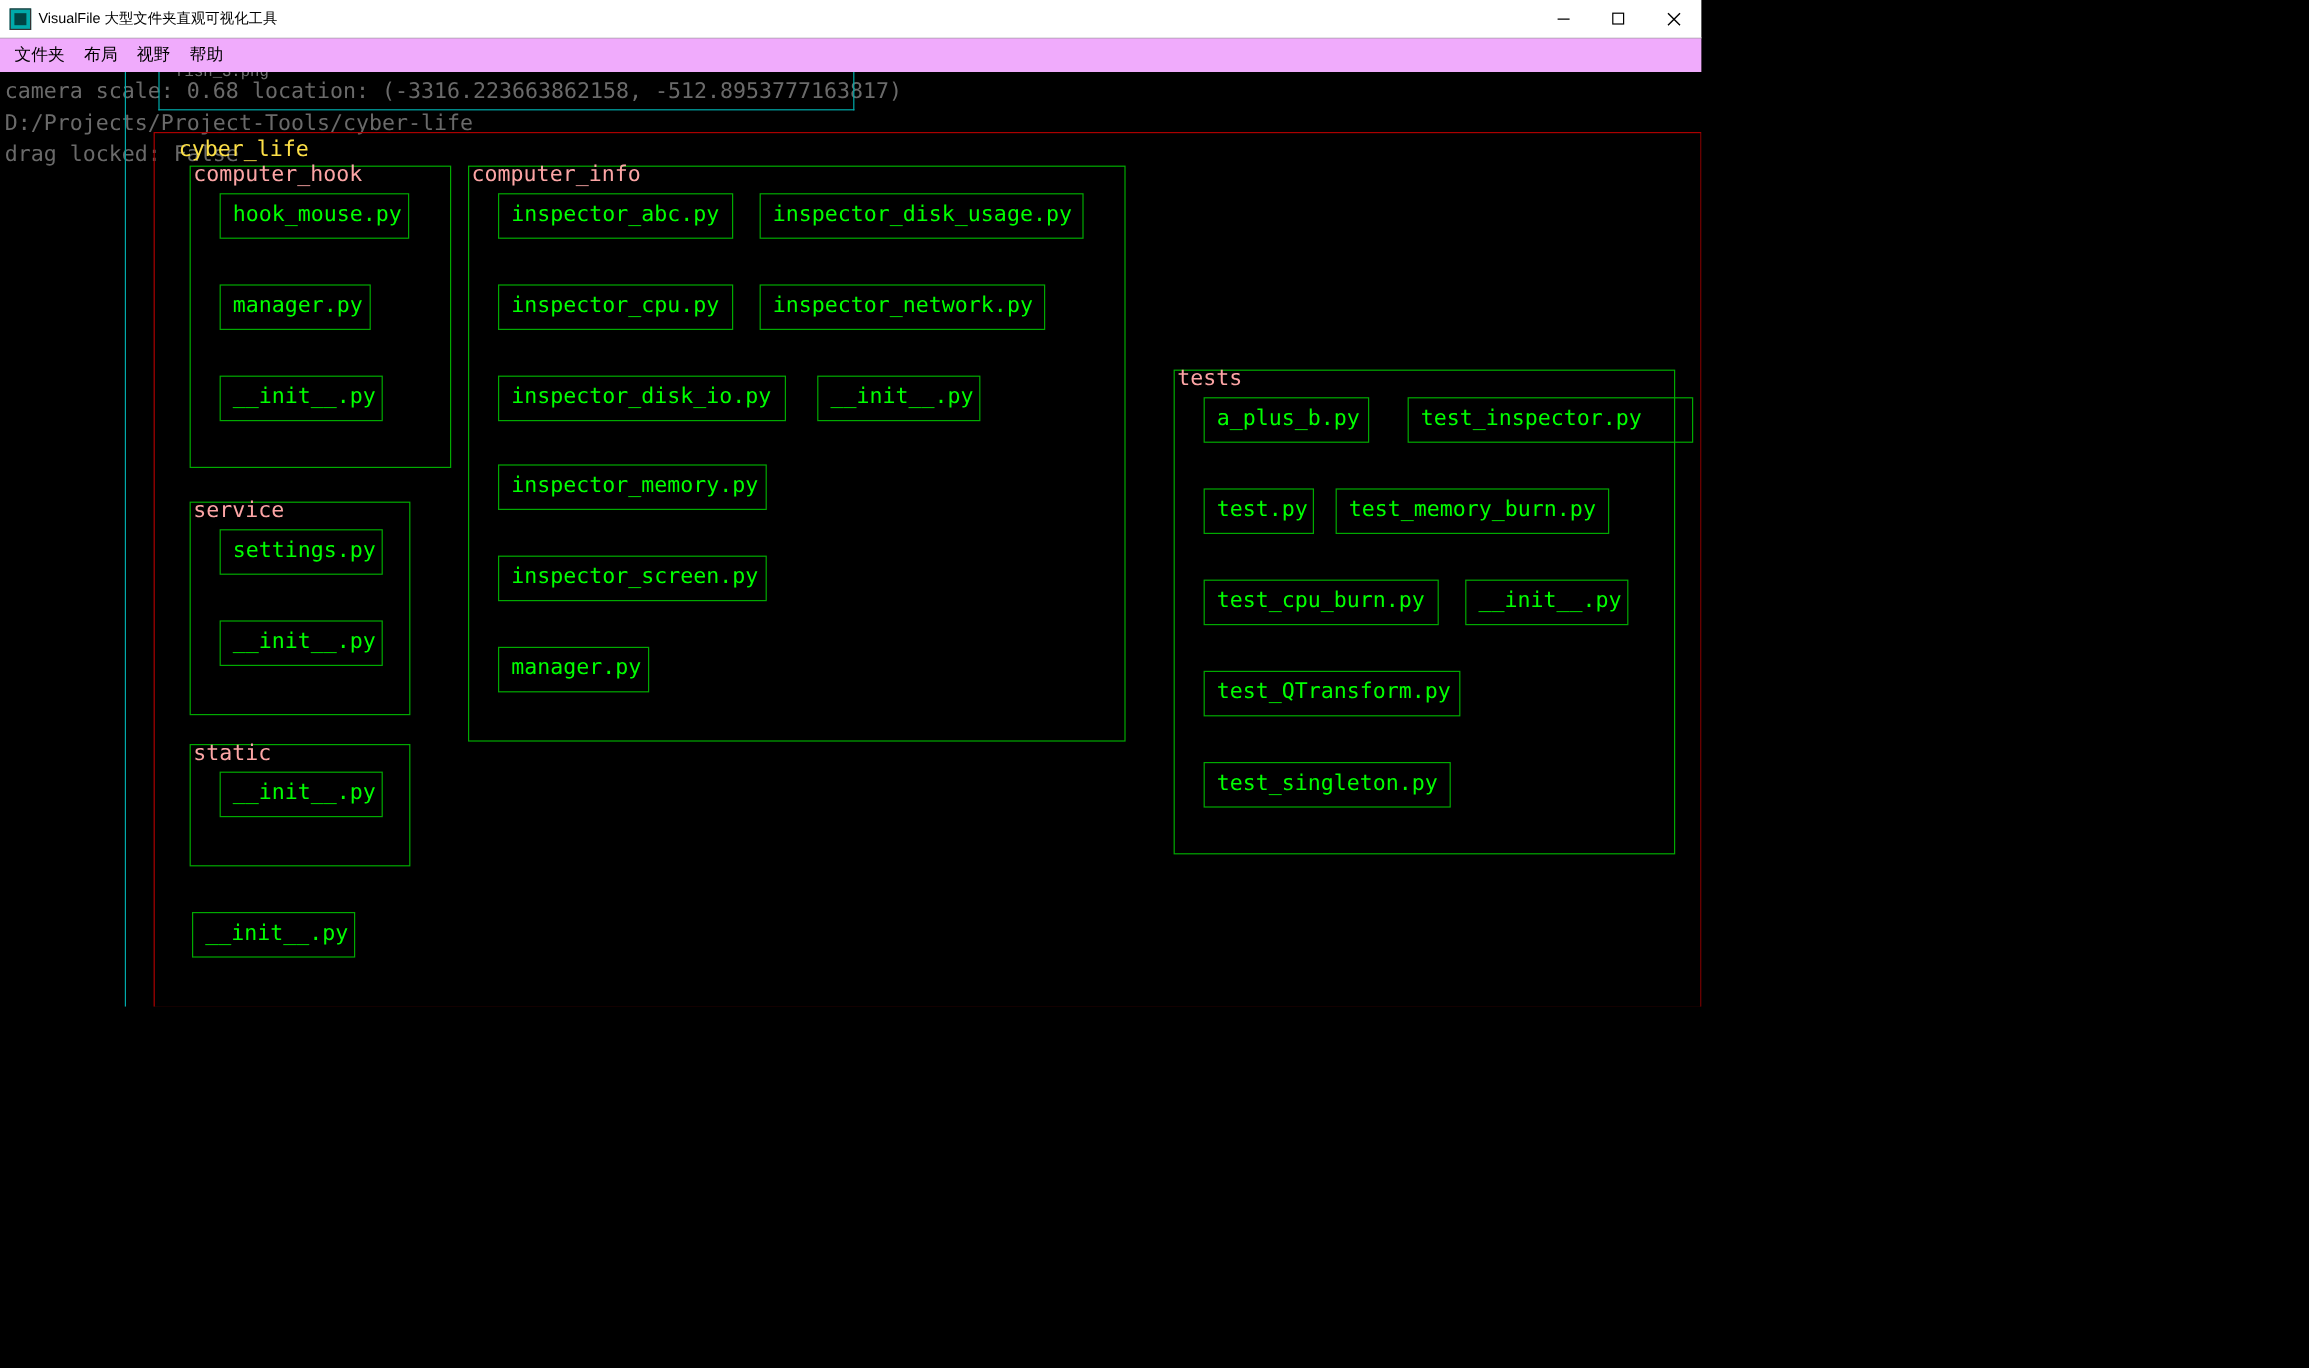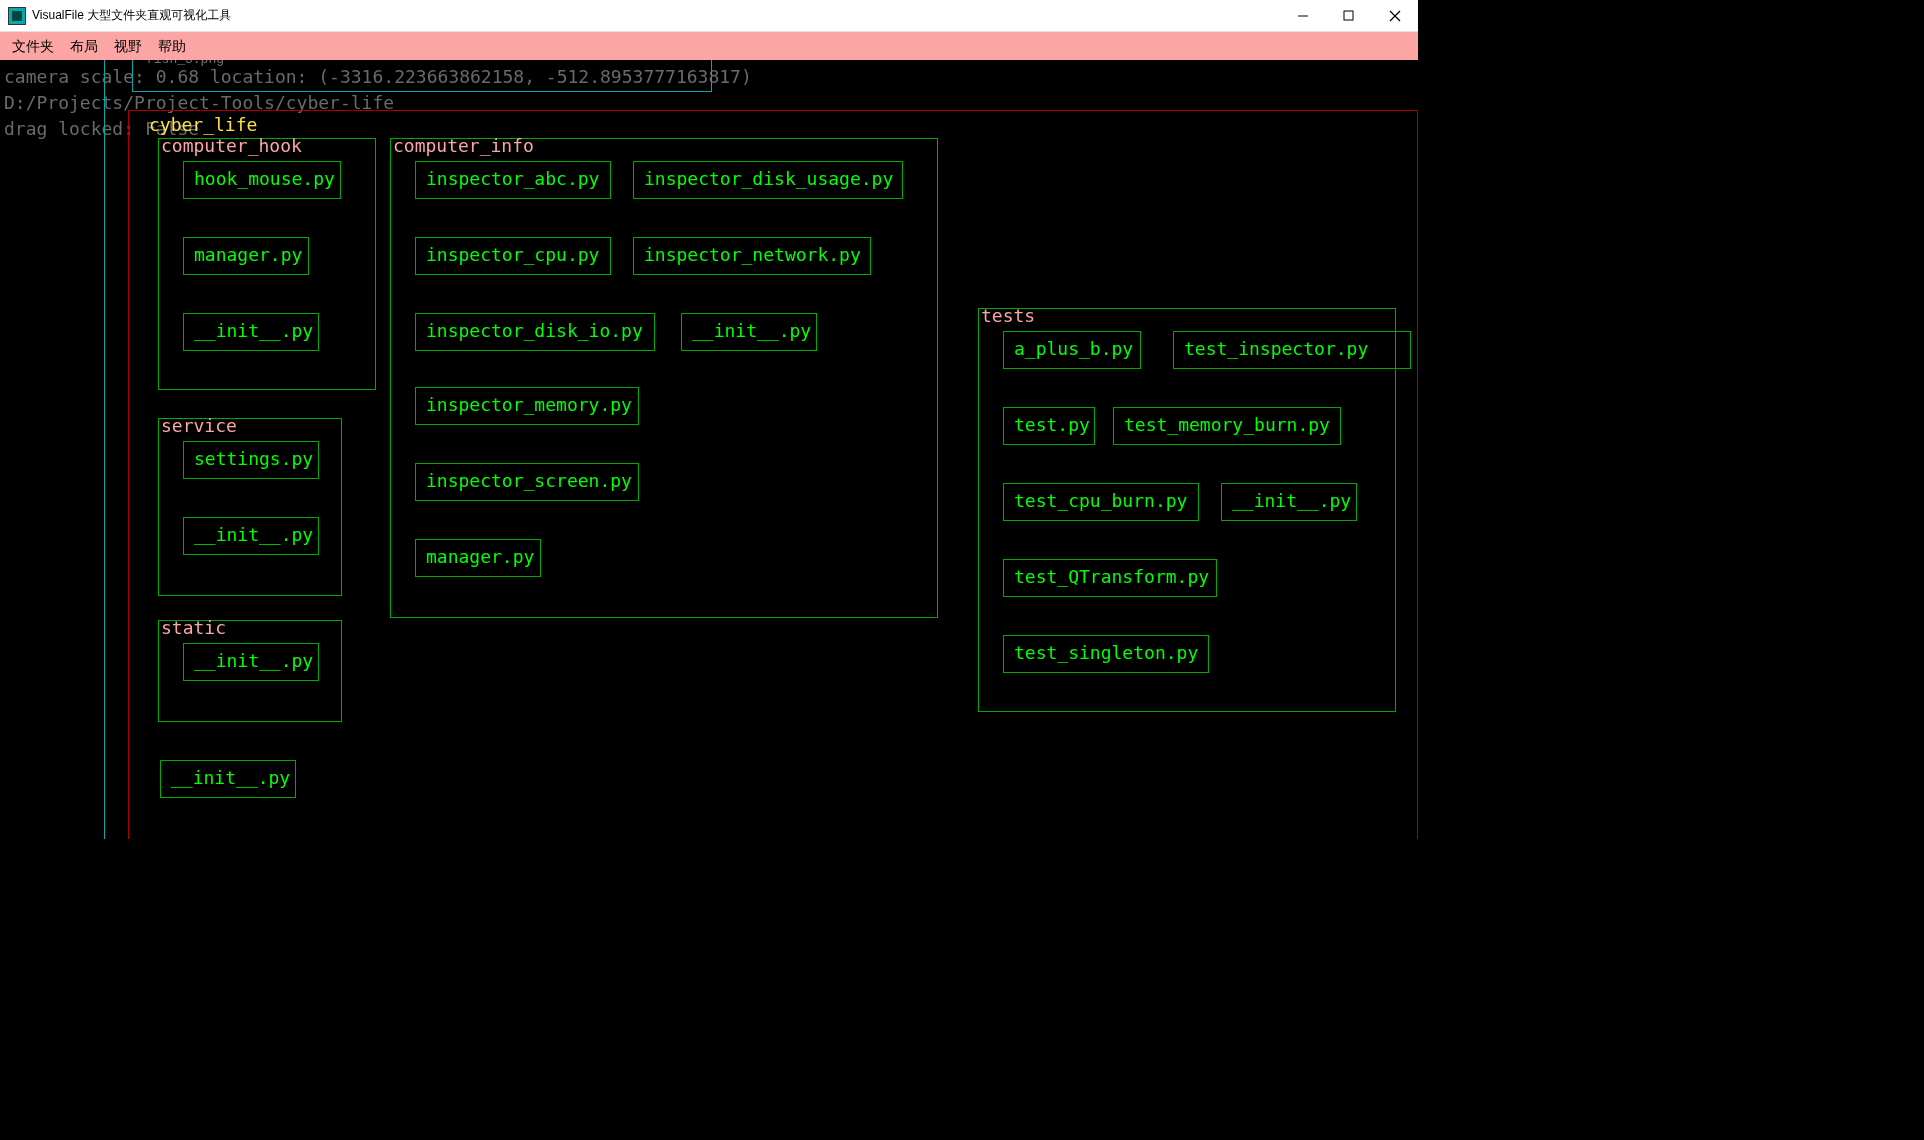--- a/index.html
+++ b/index.html
@@ -60,24 +60,24 @@
       height: 32px;
       display: flex;
       align-items: center;
       justify-content: center;
       font-size: 14px;
       color: #000;
     }
     .wc-btn svg { stroke: #000; fill: none; }
     
     .menubar {
-      background: #fca5a5;
+      background: #f0abfc;
       height: 28px;
       display: flex;
-      align-items: flex-end;
+      align-items: center;
       padding: 0 4px;
       gap: 0;
       font-family: "Microsoft YaHei", sans-serif;
       font-size: 14px;
       color: #000;
     }
     .menu-item {
       padding: 4px 8px;
     }
     

